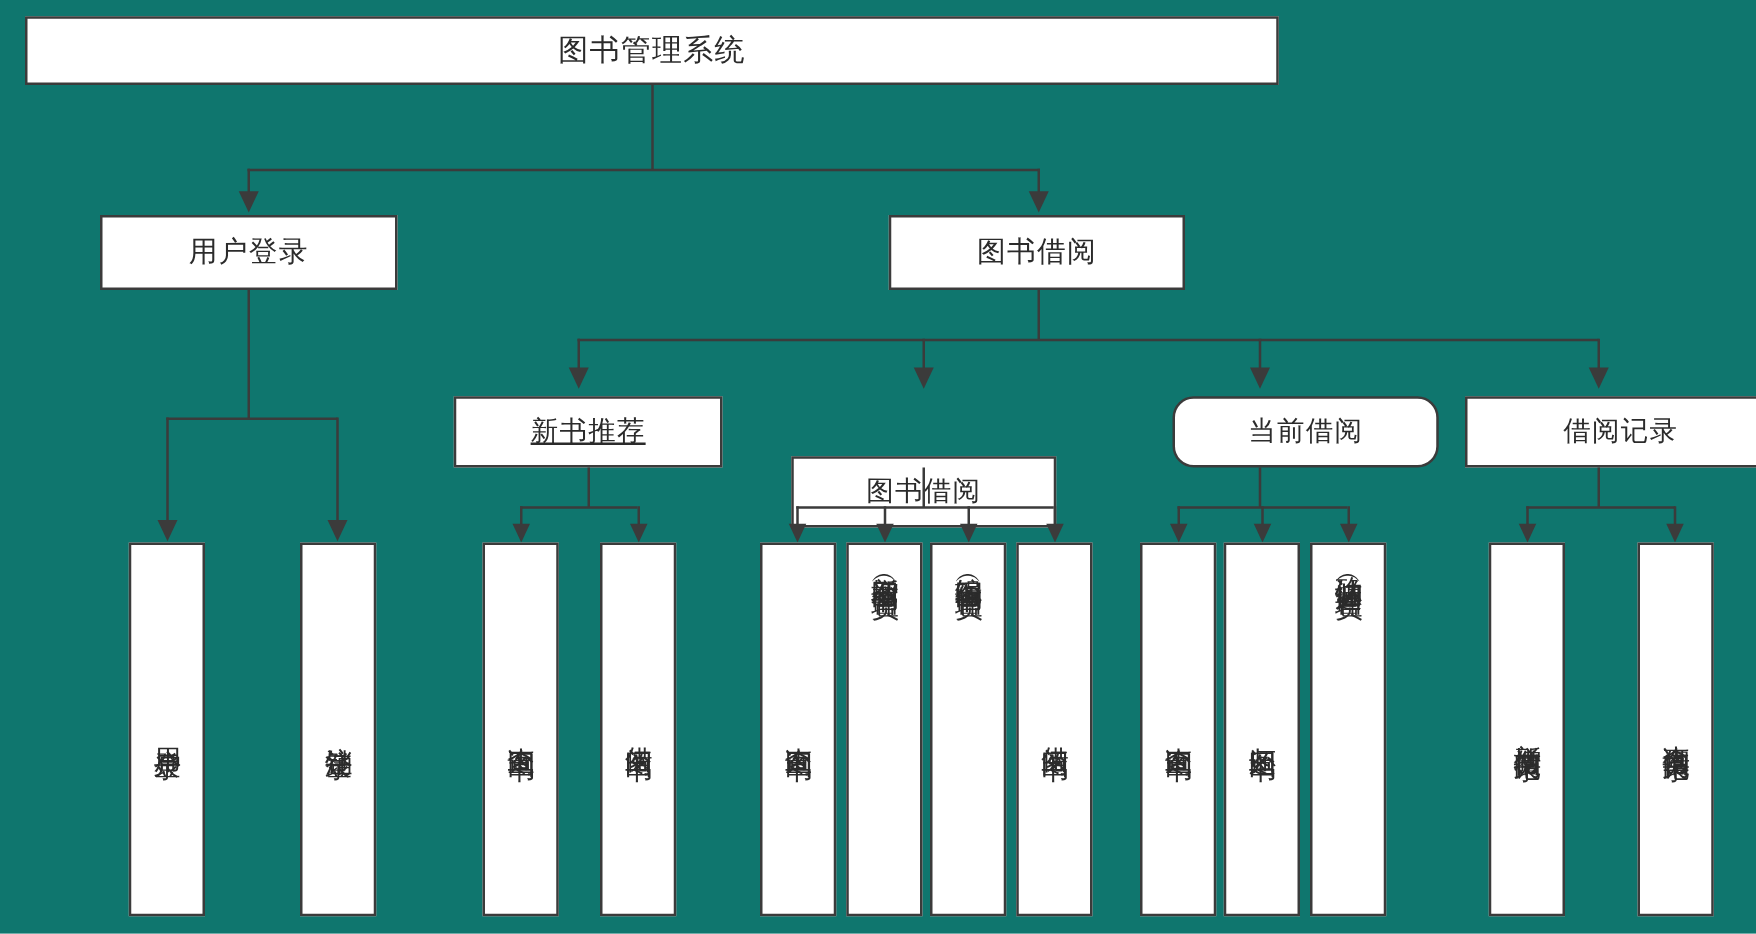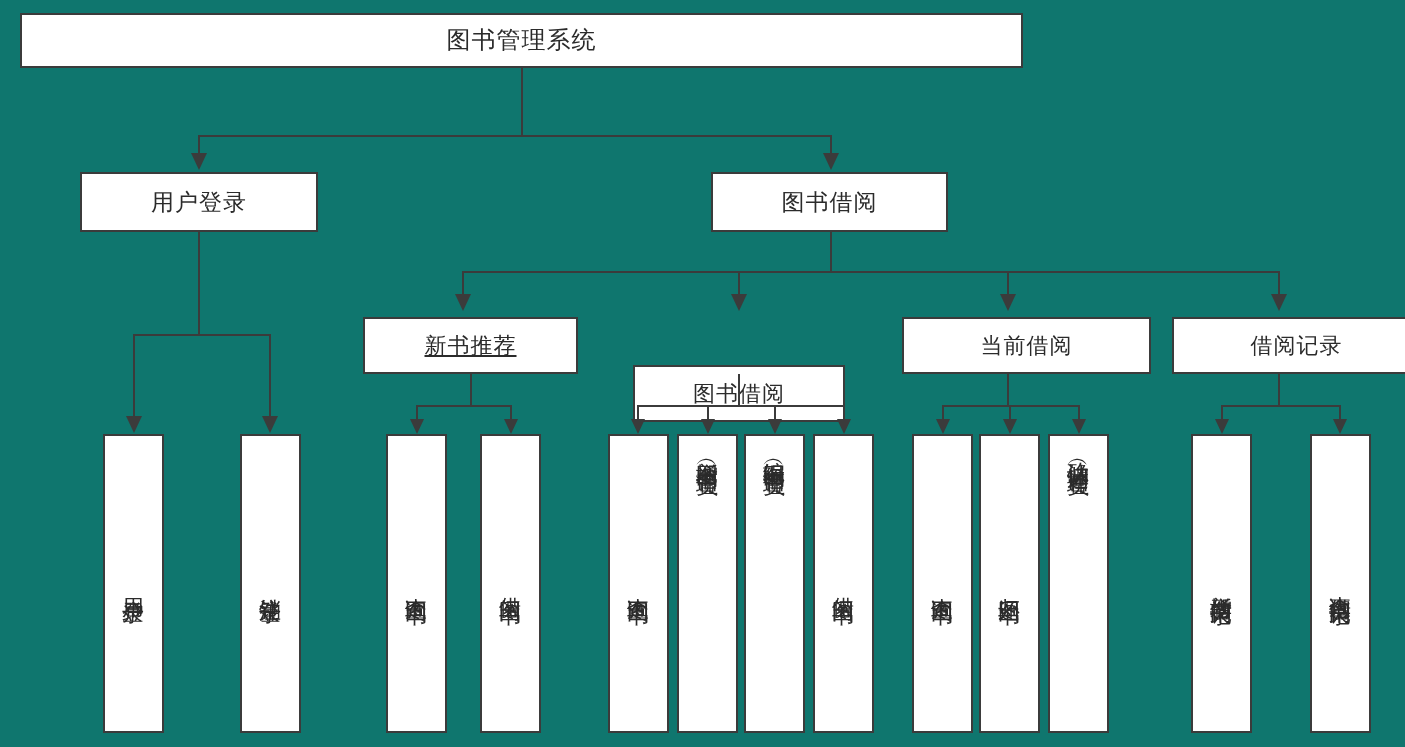--- a/index.html
+++ b/index.html
@@ -114,21 +114,21 @@
 
   <div class="vline" style="left:1278px;top:271px;height:25px;"></div>
   <div class="arrow" style="left:1271px;top:294px;"></div>
 
   <div class="node lvl3" style="left:363px;top:317px;width:215px;height:57px;text-decoration:underline;">
     <span class="lbl">新书推荐</span>
   </div>
   <div class="node lvl3" style="left:633px;top:317px;width:212px;height:57px;margin-top:48px;">
     <span class="lbl">图书借阅</span>
   </div>
-  <div class="node lvl3" style="left:902px;top:317px;width:249px;height:57px;">
+  <div class="node lvl3" style="left:938px;top:317px;width:213px;height:57px;border-radius:17px;">
     <span class="lbl">当前借阅</span>
   </div>
   <div class="node lvl3" style="left:1172px;top:317px;width:249px;height:57px;">
     <span class="lbl">借阅记录</span>
   </div>
 
   <div class="vline" style="left:470px;top:374px;height:32px;"></div>
   <div class="hline" style="left:416px;top:405px;width:94px;"></div>
   <div class="vline" style="left:416px;top:405px;height:16px;"></div>
   <div class="arrow sm" style="left:410px;top:419px;"></div>

